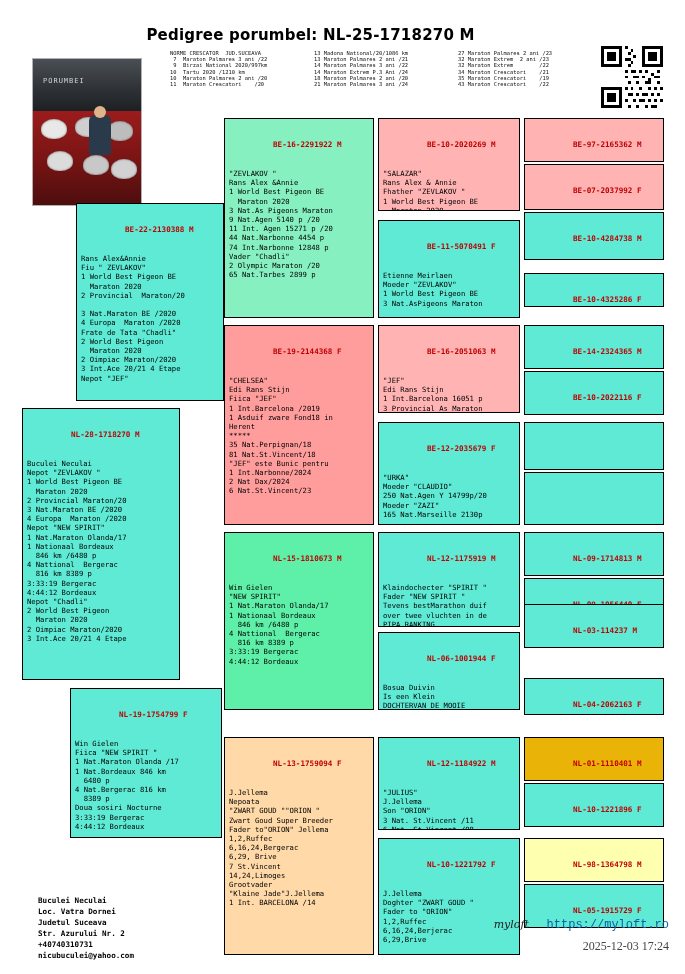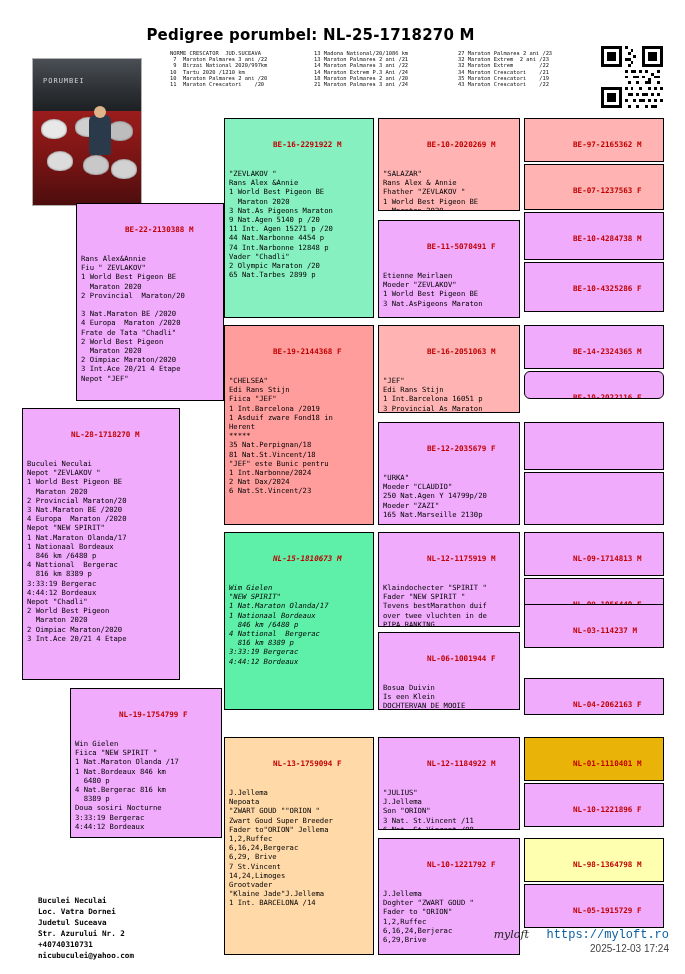--- a/index.html
+++ b/index.html
@@ -91,21 +91,21 @@
     white-space:pre-wrap;
   }
   .card .hdr { font-weight:bold; font-size:7.6px; display:block; margin-bottom:1px;padding-left:44px;}
   .red { color:#c00000; }
   .line { display:block; }
 
   .bg-pink { background:#ffb3b3; }
   .bg-pink2 { background:#ff9d9d; }
   .bg-mint { background:#86f0c0; }
   .bg-green { background:#5ef0a8; }
-  .bg-white { background:#f0abfc; }
+  .bg-white { background:#5eead4; }
   .bg-orange { background:#ffd9a8; }
   .bg-yellow { background:#ffffb0; }
   .bg-peach { background:#eab308; }
 
   .footer-addr {
     position:absolute; left:38px; top:895px; width:230px;
     font-family:"DejaVu Sans Mono", monospace;
     font-size:7.6px; line-height:11px; font-weight:bold; color:#000;
     white-space:pre;
   }
@@ -115,22 +115,22 @@
   .brand .url {
     font-family:Liberation Mono, monospace; font-size:12px; color:#0b5fa5;
     display:inline-block; vertical-align:middle;
   }
   .brand .logo {
     font-family:"DejaVu Serif", serif; font-size:11px; color:#222;
     display:inline-block; vertical-align:middle; margin-right:8px;
     font-style:italic;
   }
   .brand .stamp {
-    display:block; font-family:Liberation Sans, sans-serif;
-    font-size:10px; color:#444; margin-top:0;
+    display:block; font-family:Liberation Serif, serif;
+    font-size:12px; color:#444; margin-top:6px;
   }
   .vline {
     position:absolute; background:#000; width:1px;
   }
 </style>
 </head>
 <body>
 
 <div class="page">
 
@@ -321,21 +321,21 @@
 Herent
 *****
 35 Nat.Perpignan/18
 81 Nat.St.Vincent/18
 "JEF" este Bunic pentru
 1 Int.Narbonne/2024
 2 Nat Dax/2024
 6 Nat.St.Vincent/23</span>
   </div>
 
-  <div class="card bg-green" style="left:224px; top:532px; width:150px; height:178px;font-style:italic;">
+  <div class="card bg-green" style="left:224px; top:532px; width:150px; height:178px;">
     <span class="hdr red">NL-15-1810673 M</span>
     <span class="line">Wim Gielen
 "NEW SPIRIT"
 1 Nat.Maraton Olanda/17
 1 Nationaal Bordeaux
   846 km /6480 p
 4 Nattional  Bergerac
   816 km 8389 p
 3:33:19 Bergerac
 4:44:12 Bordeaux</span>
@@ -429,36 +429,36 @@
 1,2,Ruffec
 6,16,24,Berjerac
 6,29,Brive</span>
   </div>
 
   <div class="card bg-pink" style="left:524px; top:118px; width:140px; height:44px;">
     <span class="hdr red">BE-97-2165362 M</span>
     
   </div>
   <div class="card bg-pink" style="left:524px; top:164px; width:140px; height:46px;">
-    <span class="hdr red">BE-07-1237563 F</span>
+    <span class="hdr red">BE-07-2037992 F</span>
     
   </div>
   <div class="card bg-white" style="left:524px; top:212px; width:140px; height:48px;">
     <span class="hdr red">BE-10-4284738 M</span>
     
   </div>
-  <div class="card bg-white" style="left:524px; top:262px; width:140px; height:50px;">
+  <div class="card bg-white" style="left:524px; top:273px; width:140px; height:34px;">
     <span class="hdr red">BE-10-4325286 F</span>
     
   </div>
   <div class="card bg-white" style="left:524px; top:325px; width:140px; height:44px;">
     <span class="hdr red">BE-14-2324365 M</span>
     
   </div>
-  <div class="card bg-white" style="left:524px; top:371px; width:140px; height:28px;border-radius:6px;">
+  <div class="card bg-white" style="left:524px; top:371px; width:140px; height:44px;">
     <span class="hdr red">BE-10-2022116 F</span>
     
   </div>
   <div class="card bg-white" style="left:524px; top:422px; width:140px; height:48px;">
     <span class="hdr red"></span>
     <span class="line"></span>
   </div>
   <div class="card bg-white" style="left:524px; top:472px; width:140px; height:53px;">
     <span class="hdr red"></span>
     <span class="line"></span>

